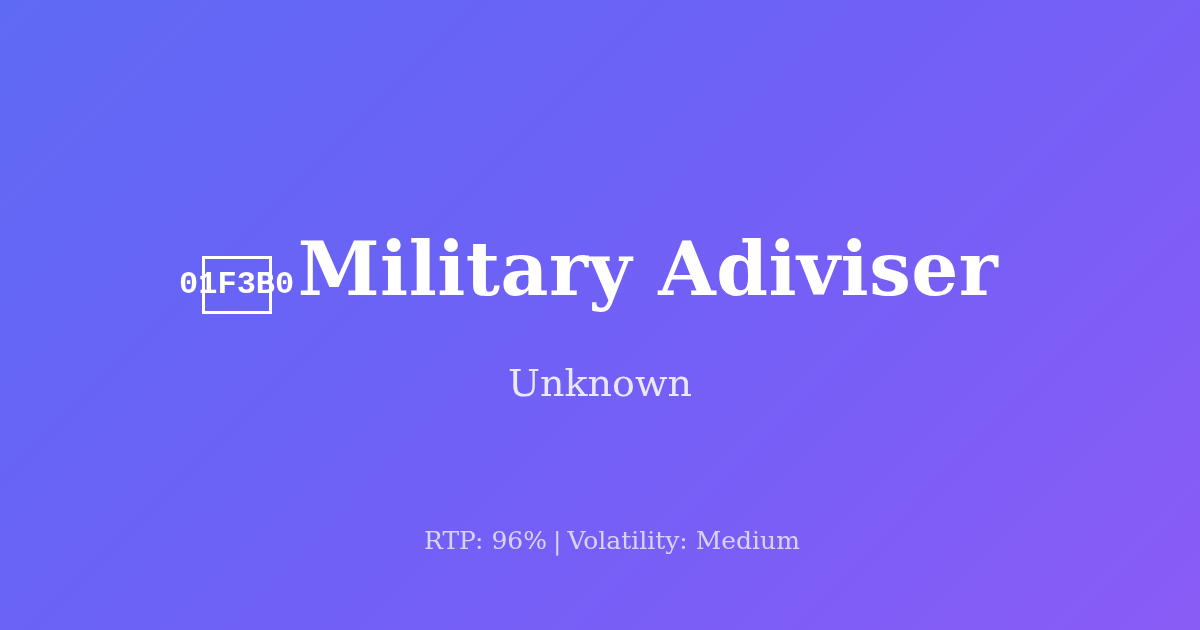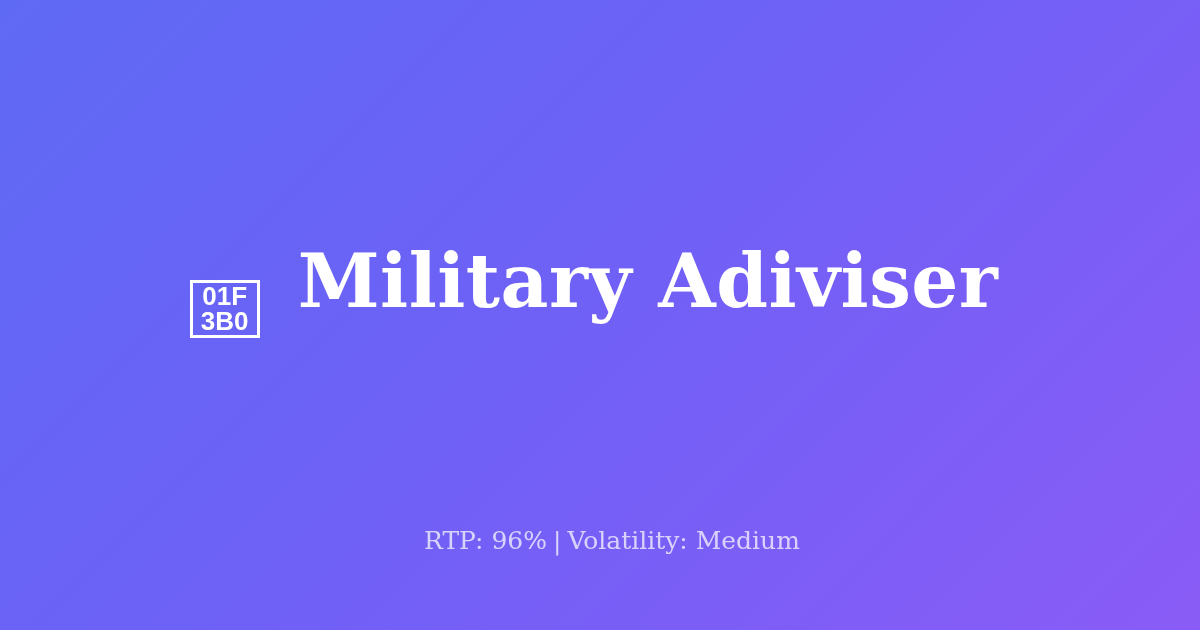--- a/index.html
+++ b/index.html
@@ -34,44 +34,44 @@
     display: flex;
     align-items: baseline;
     justify-content: center;
     gap: 26px;
     line-height: 1;
   }
 
   
   .tofu-glyph {
     display: inline-flex;
-    flex-direction: column;
+    flex-direction: row;
     align-items: center;
     justify-content: center;
     width: 70px;
     height: 58px;
     box-sizing: border-box;
     border: 3px solid #ffffff;
-    font-family: Liberation Sans, sans-serif;
-    font-size: 26px;
+    font-family: Liberation Mono, monospace;
+    font-size: 32px;
     font-weight: 700;
     line-height: 25px;
     letter-spacing: 0px;
     color: #ffffff;
     position: relative;
     top: -2px;
     flex: 0 0 auto;
   }
 
   .tofu-glyph span {
     display: block;
   }
 
   .og-title {
-    margin: 12px;
+    margin: 0;
     font-family: "DejaVu Serif", "Liberation Serif", serif;
     font-size: 74px;
     font-weight: 700;
     color: #ffffff;
     white-space: nowrap;
     letter-spacing: 0.5px;
   }
 
   
   .og-subtitle {
@@ -117,18 +117,19 @@
 
     <span class="tofu-glyph">
       <span>01F</span>
       <span>3B0</span>
     </span>
 
     <h1 class="og-title">Military Adiviser</h1>
 
   </div>
 
+  <p class="og-subtitle">Unknown</p>
 
   <div class="og-meta">
     <span>RTP: 96%</span><span class="sep">|</span><span>Volatility: Medium</span>
   </div>
 
 </div>
 
 </body></html>

